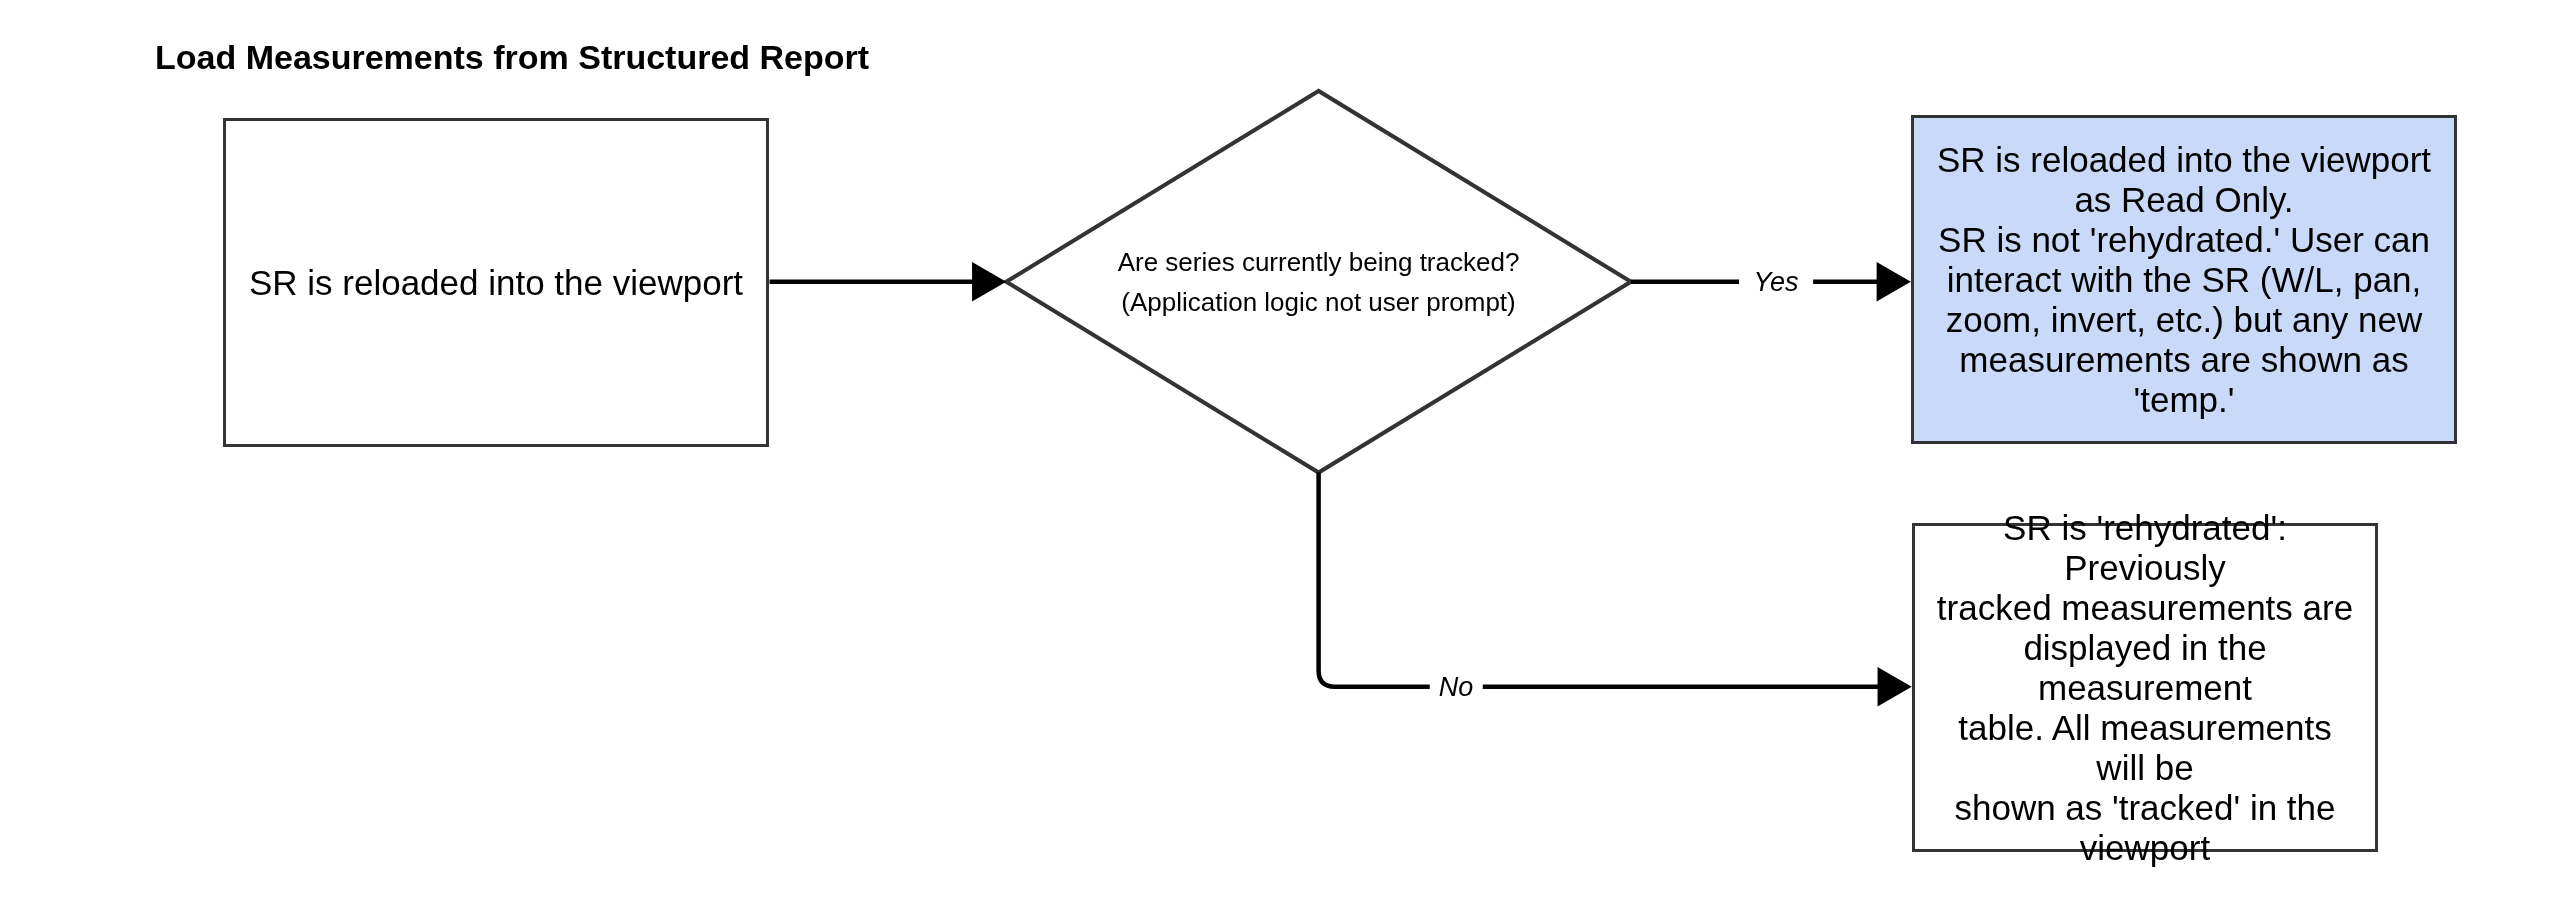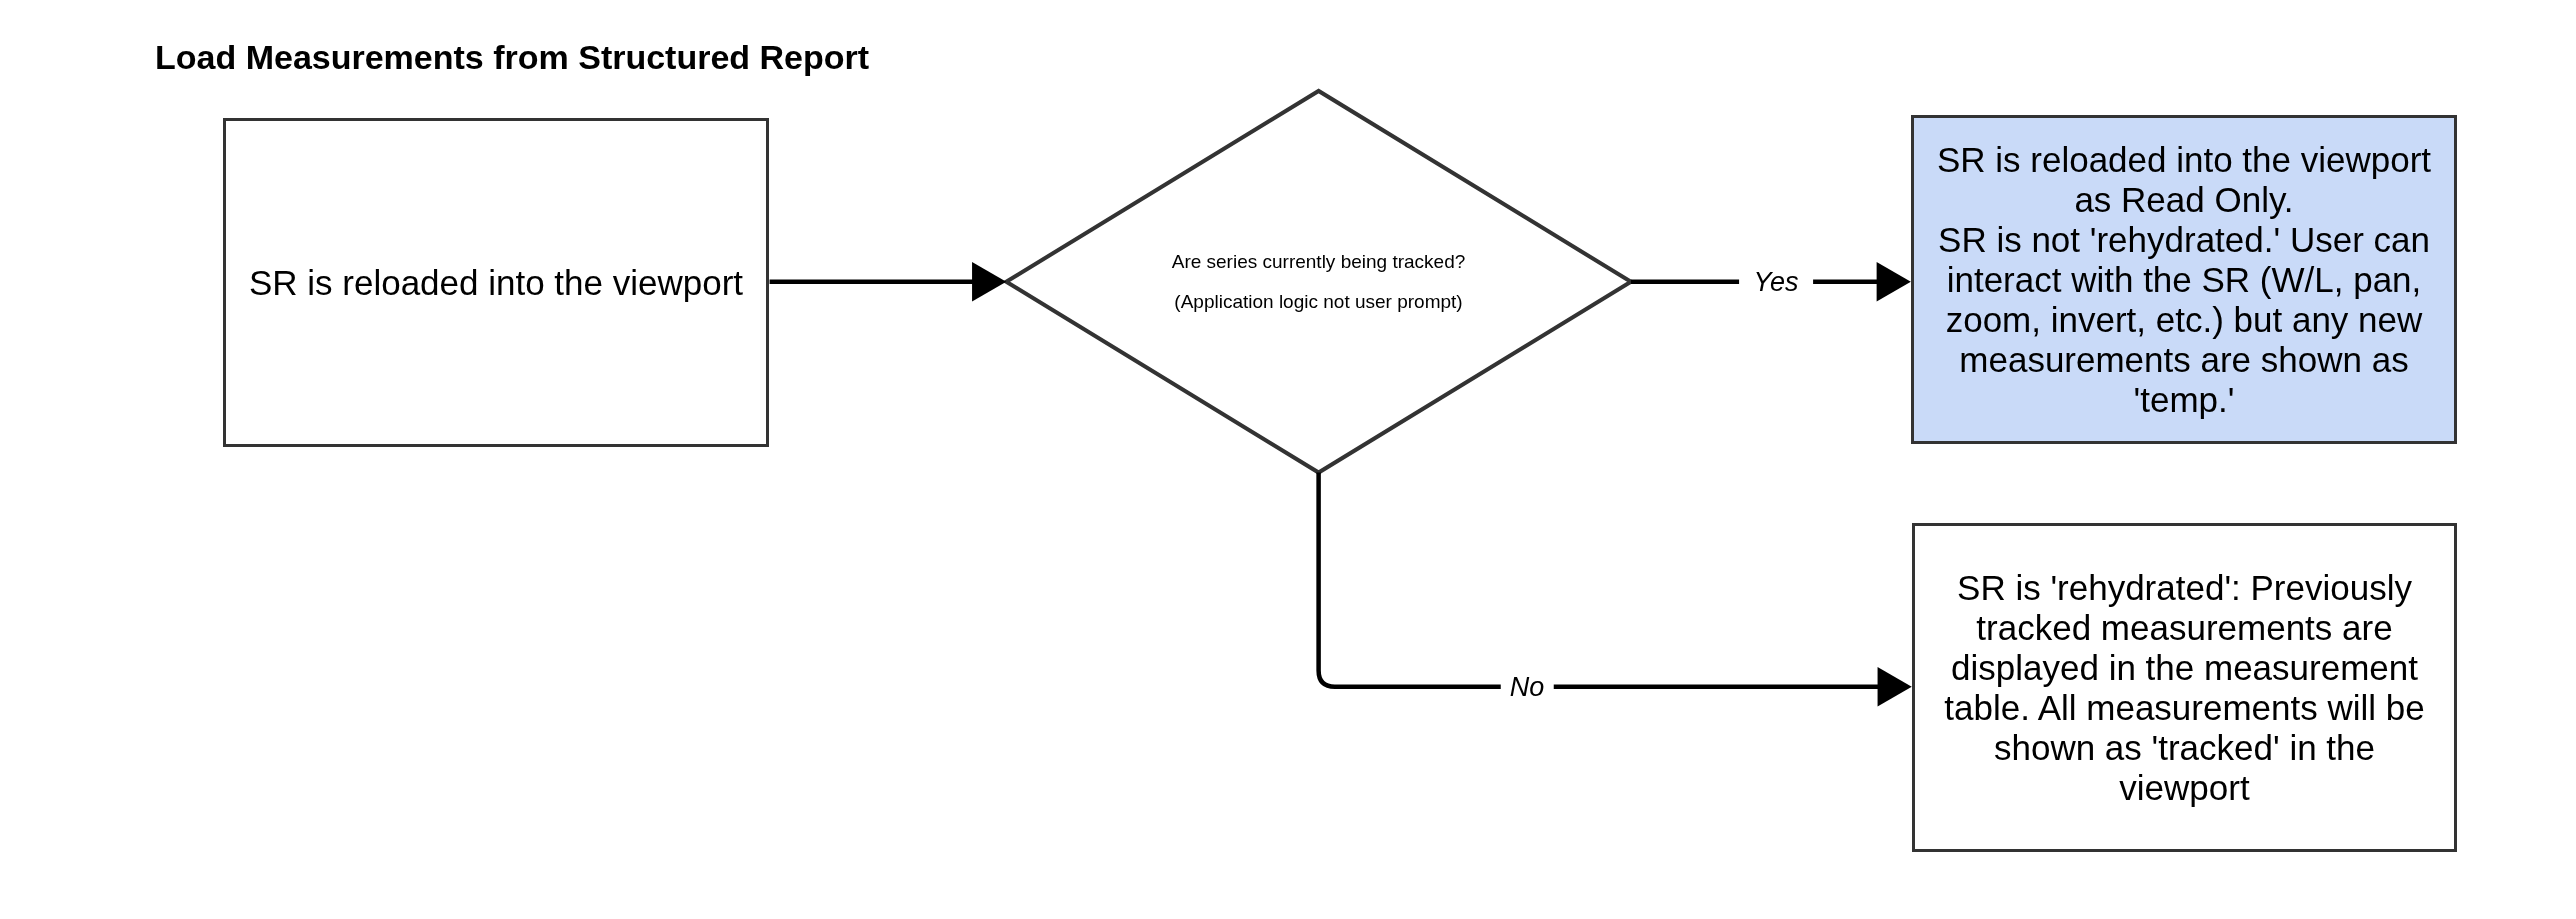--- a/index.html
+++ b/index.html
@@ -49,47 +49,47 @@
     padding: 9px 16px;
   }
   .node.highlight {
     background: #c9daf8;
   }
   .multiline {
     white-space: pre-line;
   }
   .start-node    { left: 223px;  top: 118px; width: 546px; height: 329px; }
   .yes-node      { left: 1911px; top: 115px; width: 546px; height: 329px; }
-  .no-node       { left: 1912px; top: 523px; width: 545px; height: 329px; }
+  .no-node       { left: 1912px; top: 523px; width: 466px; height: 329px; }
   .decision-label {
     position: absolute;
     left: 1006px;
     top: 91px;
     width: 625px;
     height: 382px;
     display: flex;
     align-items: center;
     justify-content: center;
     text-align: center;
-    font-size: 19px;
+    font-size: 26px;
     line-height: 40px;
     pointer-events: none;
   }
   .edge-label {
     position: absolute;
     transform: translate(-50%, -50%);
     background: #ffffff;
     font-size: 27px;
     line-height: 31px;
     padding: 1.8px 14.4px;
     white-space: nowrap;
     font-style: italic;
   }
   .yes-edge-label { left: 1776px; top: 282px; }
-  .no-edge-label  { left: 1527px; top: 687px; padding: 1.8px 9px; }
+  .no-edge-label  { left: 1456px; top: 687px; padding: 1.8px 9px; }
 </style>
 </head>
 <body>
 
 <div class="canvas">
 
   <div class="diagram-title">Load Measurements from Structured Report</div>
 
   <svg class="svg-layer" viewBox="0 0 2862 1022" xmlns="http://www.w3.org/2000/svg">
 

